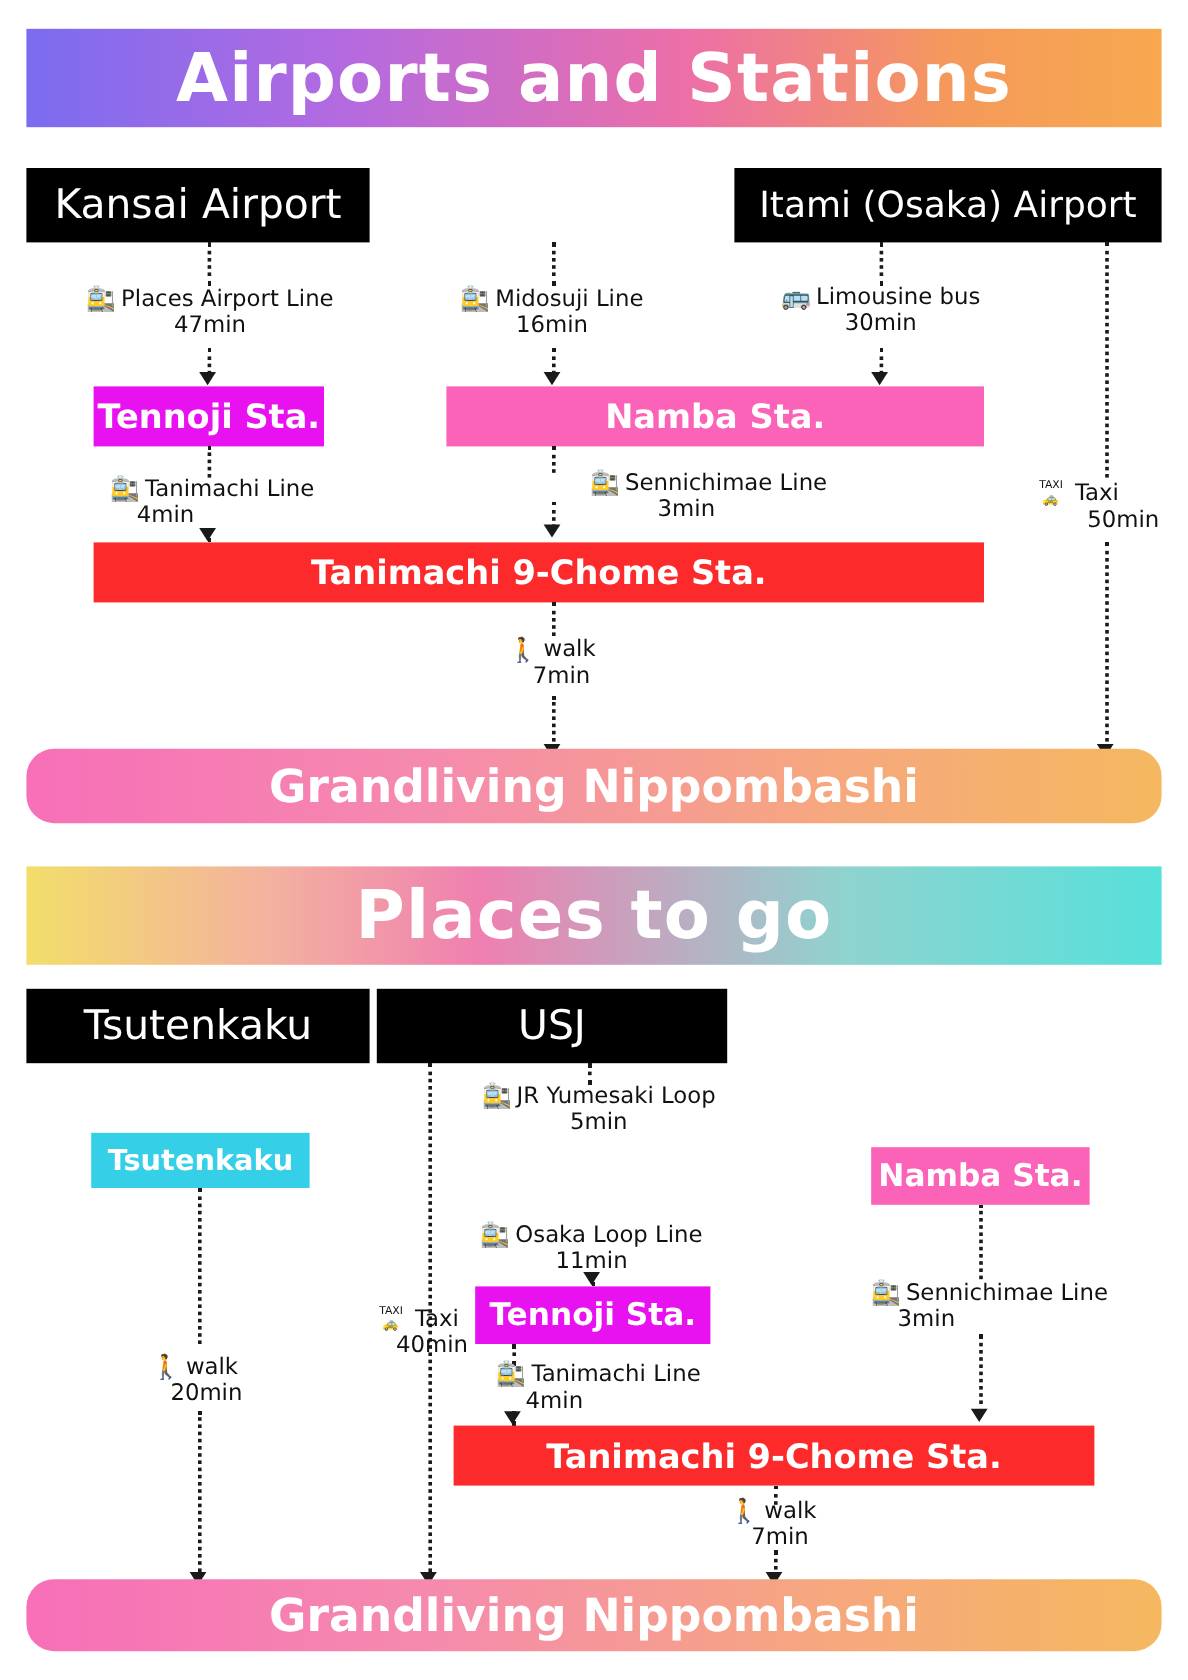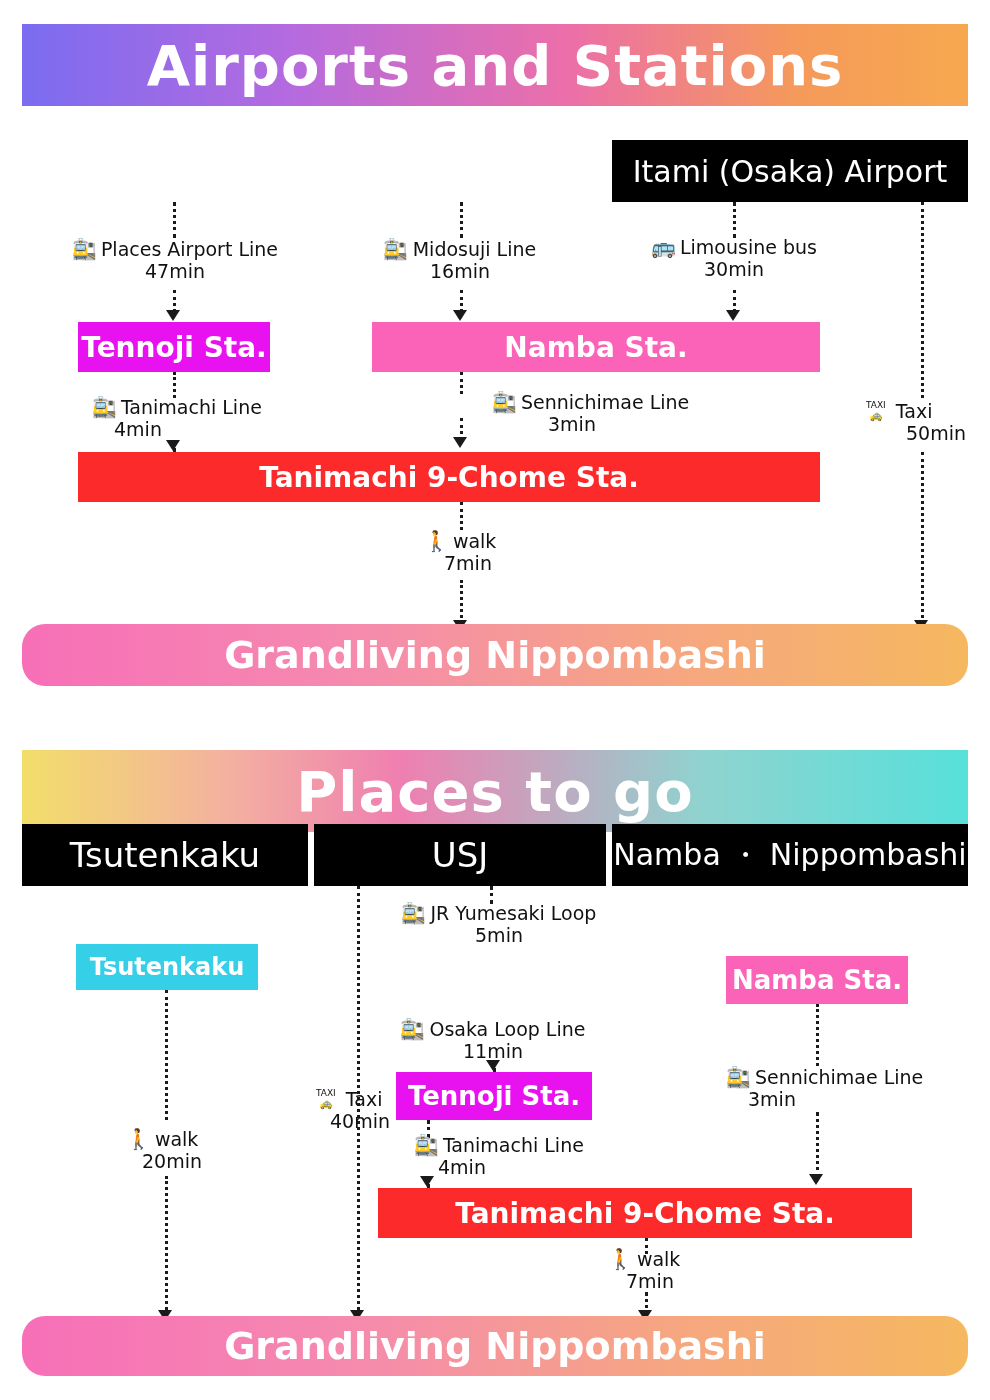--- a/index.html
+++ b/index.html
@@ -23,21 +23,20 @@
   }
   #banner-airports{
     left:22px;top:24px;width:946px;
     font-size:56px;
     background:linear-gradient(90deg,#7b6cf0 0%,#b46ae0 28%,#ec6fa8 58%,#f59a5a 82%,#f7a84f 100%);
   }
   #banner-places{
     left:22px;top:722px;width:946px;
     font-size:56px;
     background:linear-gradient(90deg,#f2de6a 0%,#f3b0a0 22%,#ef7fb0 40%,#8fd3cf 72%,#57e0da 100%);
-    margin-top:28px;
   }
 
   
   .hdr{
     position:absolute;
     background:#000000;
     color:#ffffff;
     display:flex;align-items:center;justify-content:center;
     font-size:34px;
     height:62px;
@@ -97,20 +96,21 @@
   }
   .taxi-ico .tag{display:block;font-size:9px;letter-spacing:0;}
 </style>
 </head>
 <body>
 
 <div class="page">
 
   <div class="banner" id="banner-airports">Airports and Stations</div>
 
+  <div class="hdr" style="left:22px;top:140px;width:286px;">Kansai Airport</div>
   <div class="hdr" style="left:612px;top:140px;width:356px;font-size:30px;">Itami (Osaka) Airport</div>
 
   <div class="vline" style="left:173px;top:202px;height:36px;"></div>
   <div class="vline" style="left:460px;top:202px;height:36px;"></div>
   <div class="vline" style="left:733px;top:202px;height:36px;"></div>
   <div class="vline" style="left:921px;top:202px;height:196px;"></div>
 
   <div class="lbl" style="left:66px;top:238px;width:218px;text-align:center;">
     <div class="l1" style="justify-content:center;">
       <span class="ico">🚉</span>
@@ -189,21 +189,20 @@
   </div>
   <div class="vline" style="left:460px;top:580px;height:44px;"></div>
   <div class="arrow" style="left:453px;top:620px;"></div>
 
   <div class="gradbox" style="left:22px;top:624px;width:946px;height:62px;">Grandliving Nippombashi</div>
 
   <div class="banner" id="banner-places">Places to go</div>
 
   <div class="hdr" style="left:22px;top:824px;width:286px;">Tsutenkaku</div>
   <div class="hdr" style="left:314px;top:824px;width:292px;">USJ</div>
-  <div class="hdr" style="left:612px;top:824px;width:356px;font-size:30px;">Namba ・ Nippombashi</div>
 
   <div class="vline" style="left:357px;top:886px;height:430px;"></div>
   <div class="arrow" style="left:350px;top:1310px;"></div>
 
   <div class="lbl" style="left:316px;top:1088px;width:110px;">
     <div class="l1">
       <span class="taxi-ico"><span class="tag">TAXI</span><span>🚕</span></span>
       <span style="padding-left:6px;">Taxi</span>
     </div>
     <div class="l2" style="text-align:left;padding-left:14px;">40min</div>

